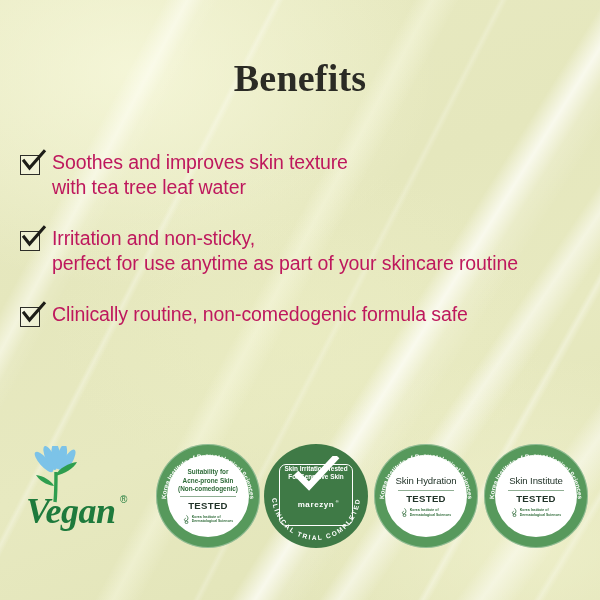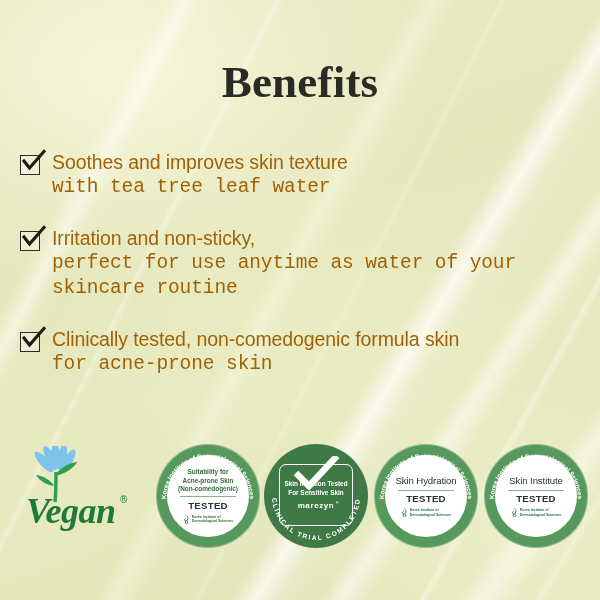--- a/index.html
+++ b/index.html
@@ -44,21 +44,21 @@
   #page { position: absolute; inset: 0; }
 
   
   .title {
     position: absolute;
     top: 56px;
     left: 0;
     width: 600px;
     text-align: center;
     font-family: "Liberation Serif", "DejaVu Serif", serif;
-    font-size: 45px;
+    font-size: 38px;
     font-weight: 700;
     color: #2b2b25;
     letter-spacing: 0.2px;
   }
 
   
   .benefits { position: absolute; top: 150px; left: 20px; width: 560px; }
 
   .benefit-row { display: flex; align-items: flex-start; margin-bottom: 26px; }
 
@@ -69,25 +69,25 @@
     border: 1.6px solid #2d2d28;
     background: rgba(255,255,250,0.28);
     margin-top: 5px;
   }
   .checkbox svg { position: absolute; left: 0px; top: -6px; overflow: visible; }
 
   .benefit-text {
     margin-left: 12px;
     font-size: 19.5px;
     line-height: 25px;
-    color: #a16207;
+    color: #be185d;
     font-weight: 400;
     letter-spacing: -0.1px;
   }
-  .benefit-text .line2 { display: block; font-family: Liberation Mono, monospace; }
+  .benefit-text .line2 { display: block; }
 
   
   .badge-row {
     position: absolute;
     left: 0; top: 438px;
     width: 600px; height: 118px;
   }
 
   
   .vegan {
@@ -189,22 +189,22 @@
   
   .seal-check-box {
     position: absolute;
     left: 15px; top: 20px;
     width: 74px; height: 62px;
     border: 1.4px solid #ffffff;
     border-radius: 7px;
     display: flex;
     flex-direction: column;
     align-items: center;
-    justify-content: center;
-    padding-bottom: 0;
+    justify-content: space-between;
+    padding-bottom: 16px;
   }
   .seal2-text {
     text-align: center;
     font-size: 6.4px;
     line-height: 8.2px;
     color: #ffffff;
     font-weight: 700;
   }
   .brand-logo {
     margin-top: 4px;
@@ -246,33 +246,32 @@
     </div>
 
     <div class="benefit-row">
       <div class="checkbox">
         <svg width="26" height="26" viewBox="0 0 26 26">
           <path d="M3 11 L8.5 18 L23 1.5" fill="none" stroke="#1d1d18" stroke-width="3.1" stroke-linecap="square"></path>
         </svg>
       </div>
       <div class="benefit-text">
         <span>Irritation and non-sticky,</span>
-        <span class="line2">perfect for use anytime as water of your skincare routine</span>
+        <span class="line2">perfect for use anytime as part of your skincare routine</span>
       </div>
     </div>
 
     <div class="benefit-row">
       <div class="checkbox">
         <svg width="26" height="26" viewBox="0 0 26 26">
           <path d="M3 11 L8.5 18 L23 1.5" fill="none" stroke="#1d1d18" stroke-width="3.1" stroke-linecap="square"></path>
         </svg>
       </div>
       <div class="benefit-text">
-        <span>Clinically tested, non-comedogenic formula skin</span>
-        <span class="line2">for acne-prone skin</span>
+        <span>Clinically routine, non-comedogenic formula safe</span>
       </div>
     </div>
 
   </div>
 
   <div class="badge-row">
 
     <div class="vegan">
       <svg width="72" height="58" viewBox="0 0 72 58" style="position:absolute;left:6px;top:0;">
         <g fill="#7cc3e8">

